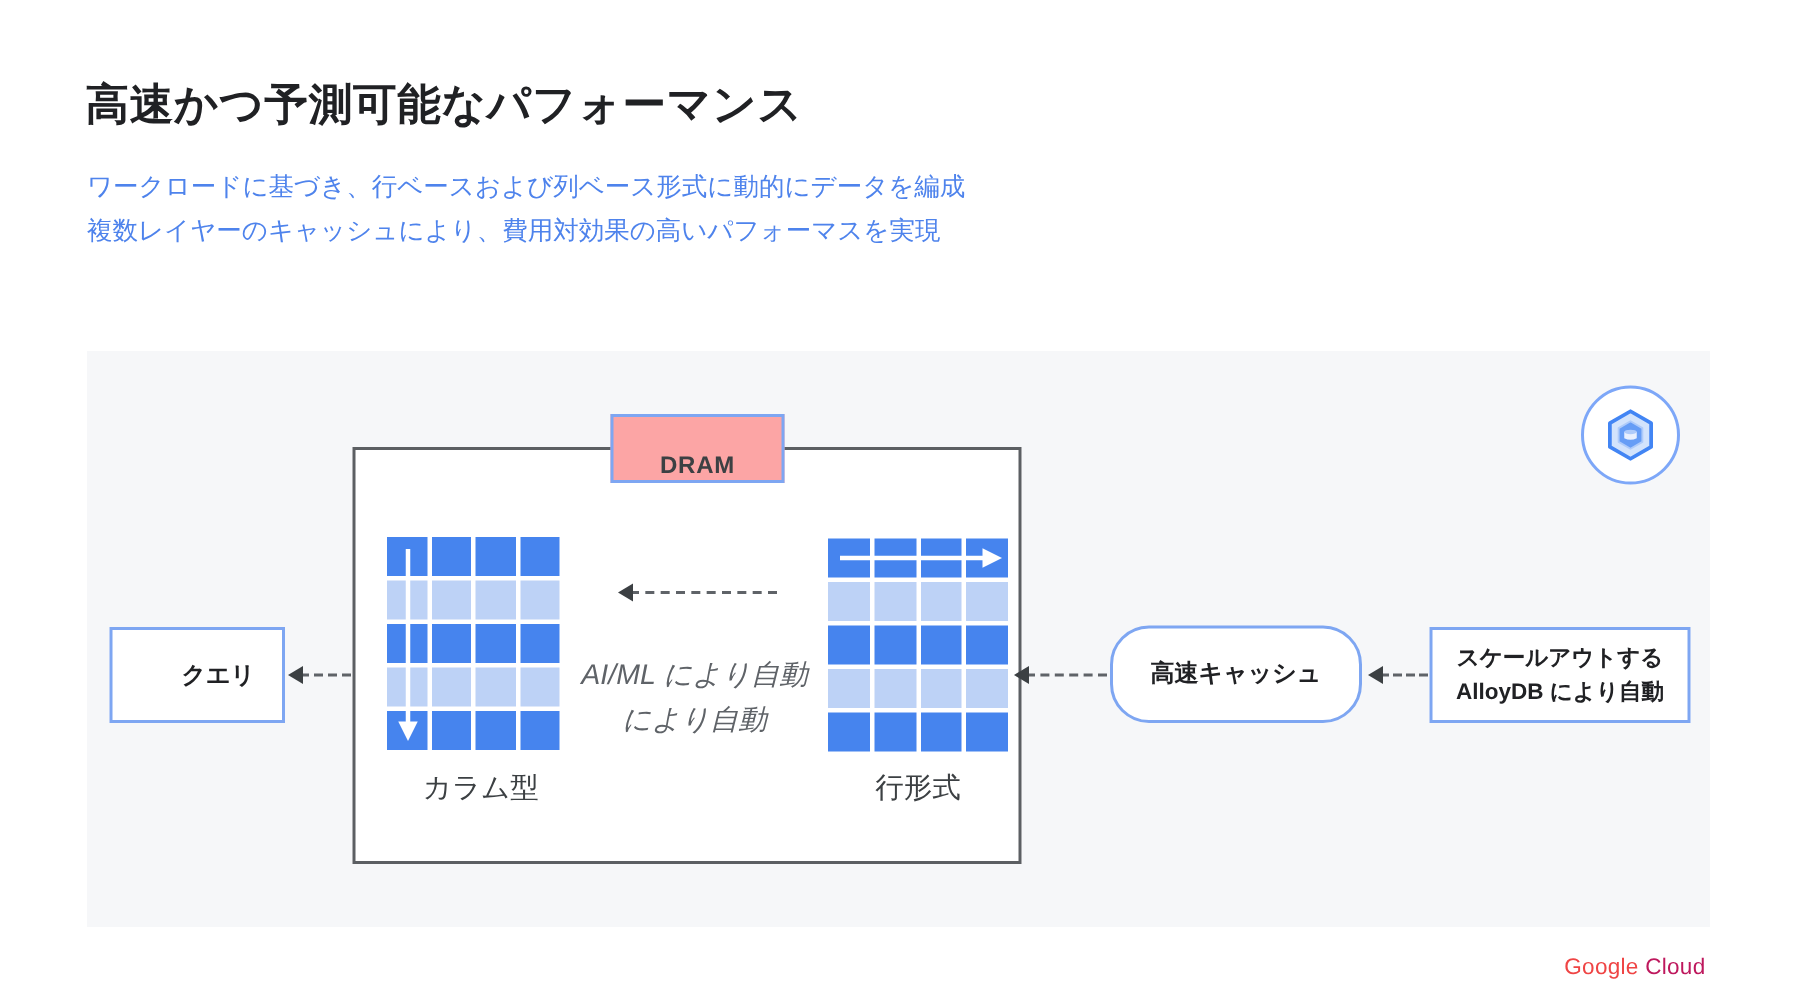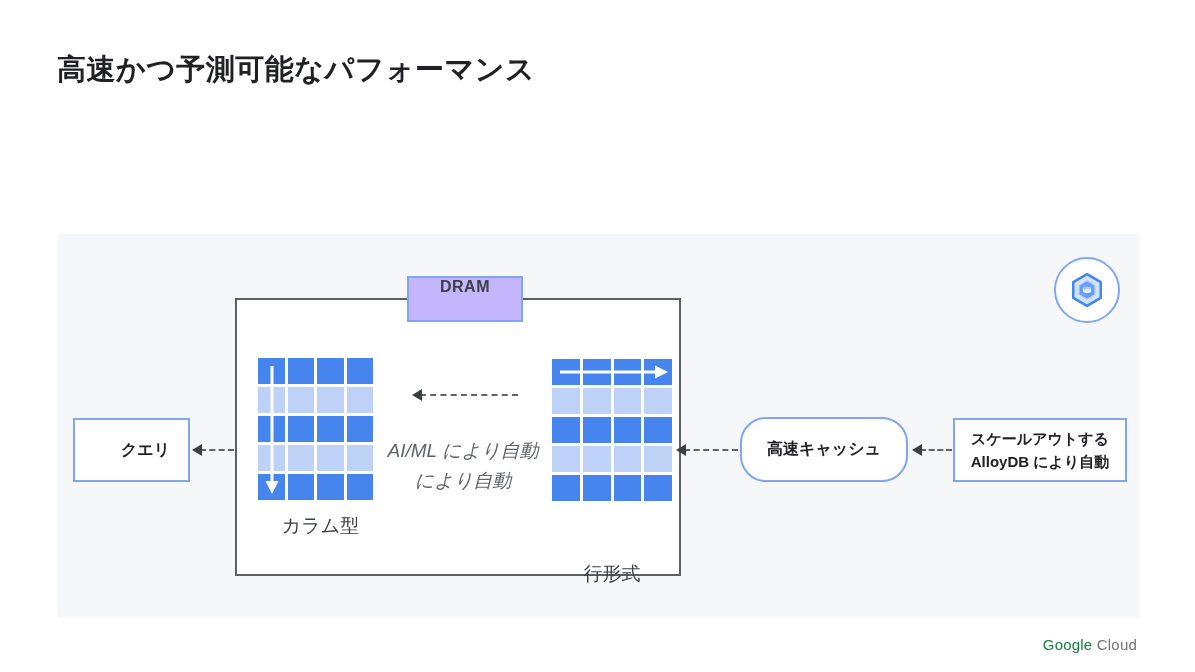--- a/index.html
+++ b/index.html
@@ -28,41 +28,41 @@
   .panel {
     position:absolute; left:58px; top:234px; width:1082px; height:384px;
     background:var(--panel-bg);
   }
   .container-box {
     position:absolute; left:235px; top:298px; width:446px; height:278px;
     background:#ffffff; border:2px solid var(--container-border); z-index:1;
   }
   .dram-box {
     position:absolute; left:407px; top:276px; width:116px; height:46px;
-    background:#c4b5fd; border:2px solid var(--box-border); z-index:3;
-    display:flex; align-items:flex-start; justify-content:center;
+    background:#fca5a5; border:2px solid var(--box-border); z-index:3;
+    display:flex; align-items:flex-end; justify-content:center;
     font-size:16px; font-weight:700; color:#3c4043; letter-spacing:0.5px;
   }
   .grid {
     position:absolute; display:grid; z-index:2;
     grid-template-columns:repeat(4,1fr); grid-template-rows:repeat(5,1fr); gap:3px;
   }
   .grid-columnar { left:258px; top:358px; width:115px; height:142px; }
   .grid-row     { left:552px; top:359px; width:120px; height:142px; }
   .cell.dark  { background:var(--cell-dark); }
   .cell.light { background:var(--cell-light); }
   .white-arrow { position:absolute; z-index:4; }
   .wa-down  { left:264px; top:363px; }
   .wa-right { left:557px; top:364px; }
   .label-block {
     position:absolute; z-index:2; text-align:center;
     font-size:19px; line-height:29px; color:#3c4043;
   }
   .columnar-label { left:236px; top:511px; width:140px;padding-left:29px; }
-  .row-label      { left:552px; top:511px; width:120px;margin-top:48px; }
+  .row-label      { left:552px; top:511px; width:120px; }
   .conversion-note {
     position:absolute; left:368px; top:436px; width:190px; z-index:2;
     text-align:center; font-size:19px; line-height:30px; color:#5f6368;font-style:italic;
   }
   .node-box {
     position:absolute; z-index:2; background:#ffffff;
     border:2px solid var(--box-border);
     display:flex; align-items:center; justify-content:center;
     font-weight:700; color:#202124; text-align:center;
   }
@@ -86,31 +86,33 @@
   .arrow-storage { left:912px; top:444px; width:40px;  }
   .alloydb-badge {
     position:absolute; left:1054px; top:257px; width:66px; height:66px;
     background:#ffffff; border:2px solid #7da7f8; border-radius:50%;
     display:flex; align-items:center; justify-content:center; z-index:2;
   }
   .footer-logo {
     position:absolute; top:636px; right:58px;
     font-size:15px; font-weight:500; letter-spacing:0.2px;
   }
-  .footer-logo .brand-primary   { color:#15803d; }
-  .footer-logo .brand-secondary { color:#737373; }
+  .footer-logo .brand-primary   { color:#ef4444; }
+  .footer-logo .brand-secondary { color:#be185d; }
 </style>
 </head>
 <body>
 
 <div class="stage">
 
   <h1 class="slide-title">高速かつ予測可能なパフォーマンス</h1>
 
   <div class="slide-subtitle">
+    <div>ワークロードに基づき、行ベースおよび列ベース形式に動的にデータを編成</div>
+    <div>複数レイヤーのキャッシュにより、費用対効果の高いパフォーマスを実現</div>
   </div>
 
   <div class="panel"></div>
 
   <div class="container-box"></div>
   <div class="dram-box">
     <span>DRAM</span>
   </div>
 
   <div class="grid grid-columnar">

